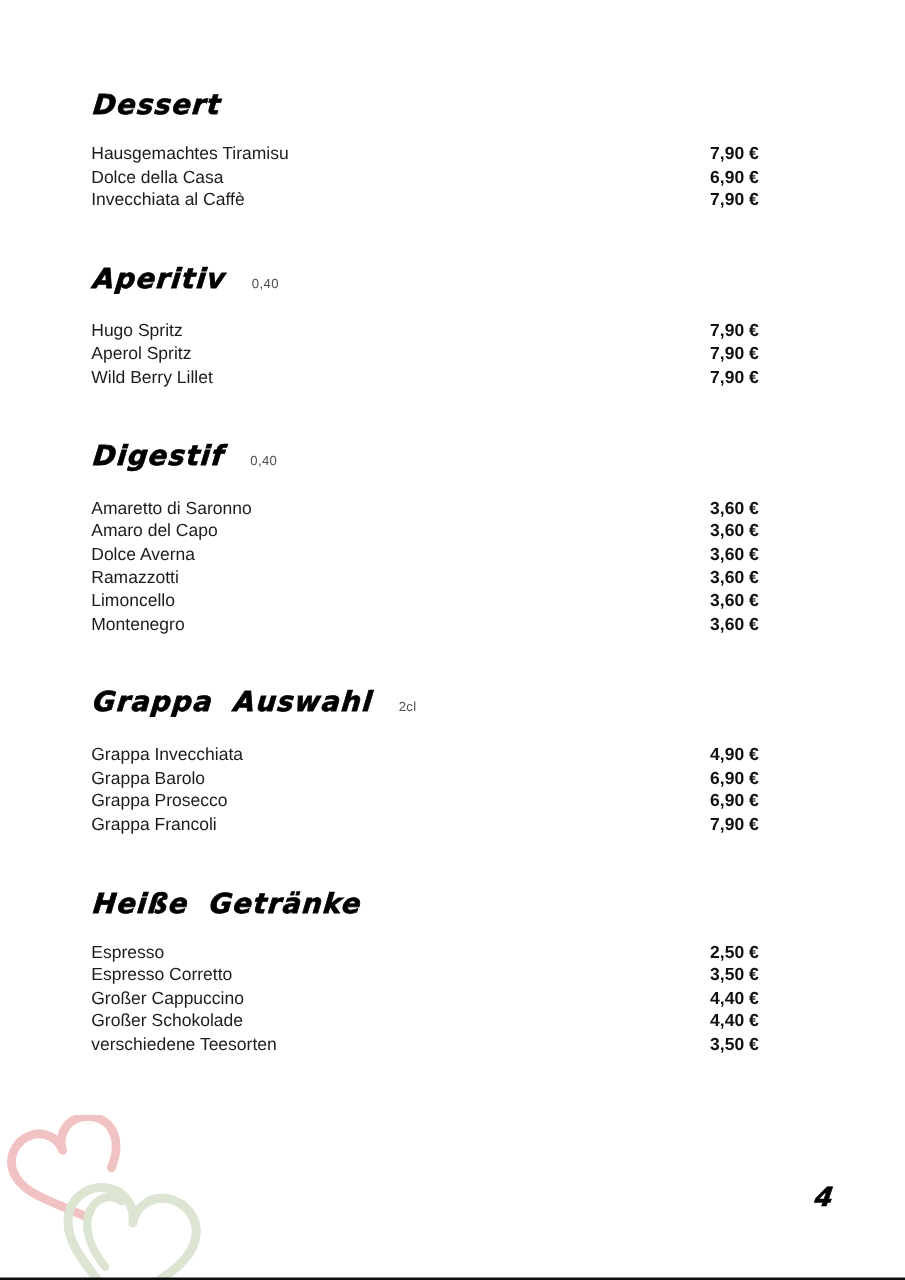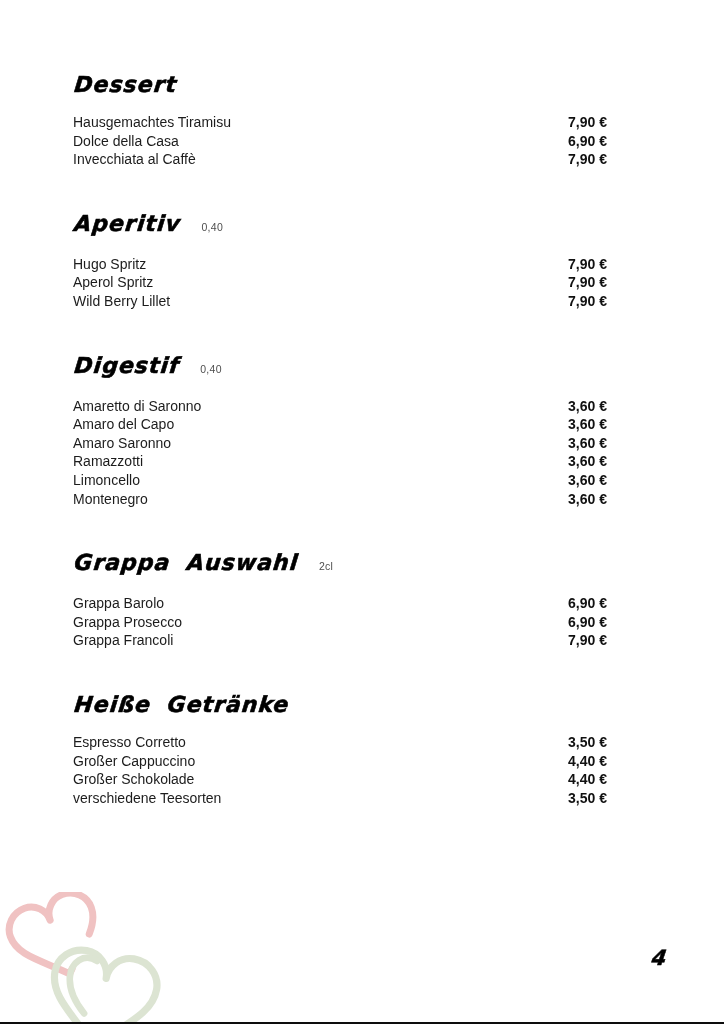--- a/index.html
+++ b/index.html
@@ -140,21 +140,21 @@
       <span class="item-name">Amaretto di Saronno</span>
       <span class="item-price">3,60 €</span>
     </div>
 
     <div class="item-row">
       <span class="item-name">Amaro del Capo</span>
       <span class="item-price">3,60 €</span>
     </div>
 
     <div class="item-row">
-      <span class="item-name">Amaro Saronno</span>
+      <span class="item-name">Dolce Averna</span>
       <span class="item-price">3,60 €</span>
     </div>
 
     <div class="item-row">
       <span class="item-name">Ramazzotti</span>
       <span class="item-price">3,60 €</span>
     </div>
 
     <div class="item-row">
       <span class="item-name">Limoncello</span>
@@ -167,20 +167,24 @@
     </div>
   </div>
     </section>
 
     <section class="menu-section">
       <div class="sec-header">
         <span class="sec-title">Grappa Auswahl</span>
         <span class="sec-note">2cl</span>
       </div>
       <div class="item-list">
+    <div class="item-row">
+      <span class="item-name">Grappa Invecchiata</span>
+      <span class="item-price">4,90 €</span>
+    </div>
 
     <div class="item-row">
       <span class="item-name">Grappa Barolo</span>
       <span class="item-price">6,90 €</span>
     </div>
 
     <div class="item-row">
       <span class="item-name">Grappa Prosecco</span>
       <span class="item-price">6,90 €</span>
     </div>
@@ -191,20 +195,24 @@
     </div>
   </div>
     </section>
 
     <section class="menu-section">
       <div class="sec-header">
         <span class="sec-title">Heiße Getränke</span>
 
       </div>
       <div class="item-list">
+    <div class="item-row">
+      <span class="item-name">Espresso</span>
+      <span class="item-price">2,50 €</span>
+    </div>
 
     <div class="item-row">
       <span class="item-name">Espresso Corretto</span>
       <span class="item-price">3,50 €</span>
     </div>
 
 
     <div class="item-row">
       <span class="item-name">Großer Cappuccino</span>
       <span class="item-price">4,40 €</span>

